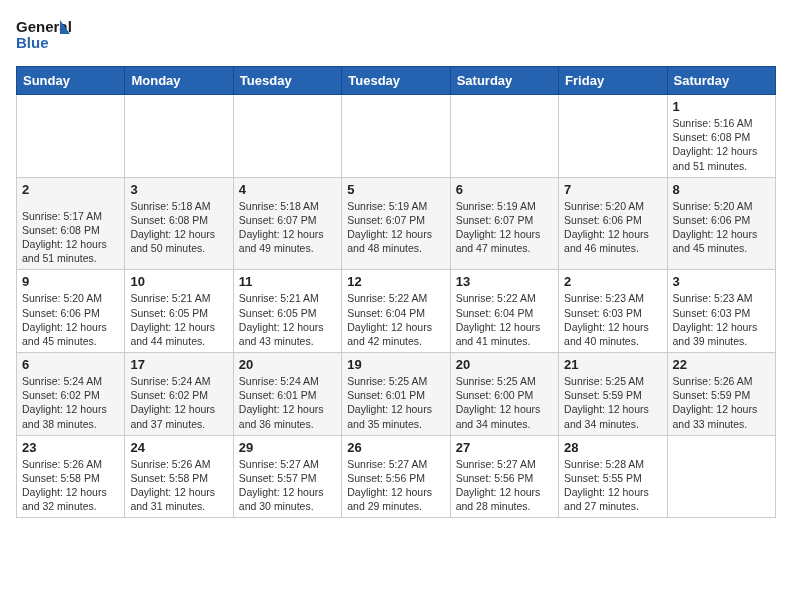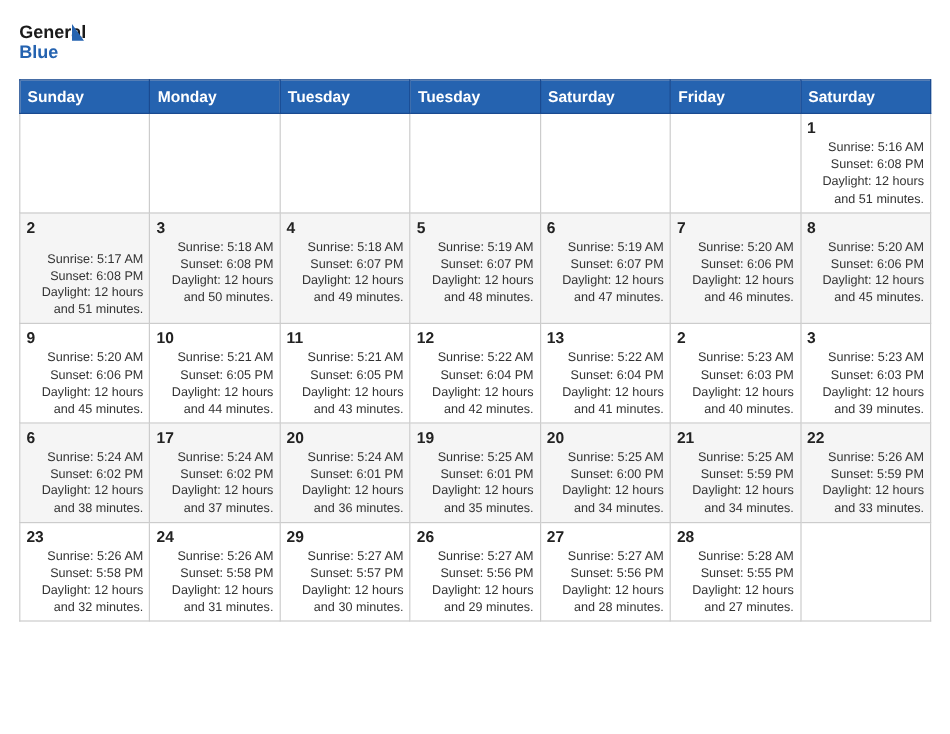--- a/index.html
+++ b/index.html
@@ -63,21 +63,20 @@
     .day-num {
       font-size: 13px;
       font-weight: bold;
       display: block;
       margin-bottom: 2px;
     }
     .day-info {
       font-size: 10.5px;
       color: #333;
       line-height: 1.35;
-      text-align: right;
     }
     .empty-cell {
       background: #fff !important;
     }
   </style>
 </head>
 <body>
 
 <div class="header">
   <div class="logo">

